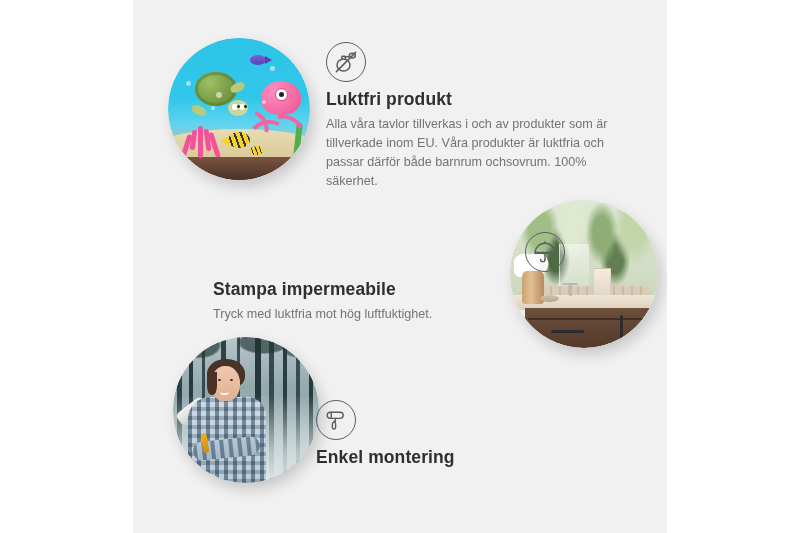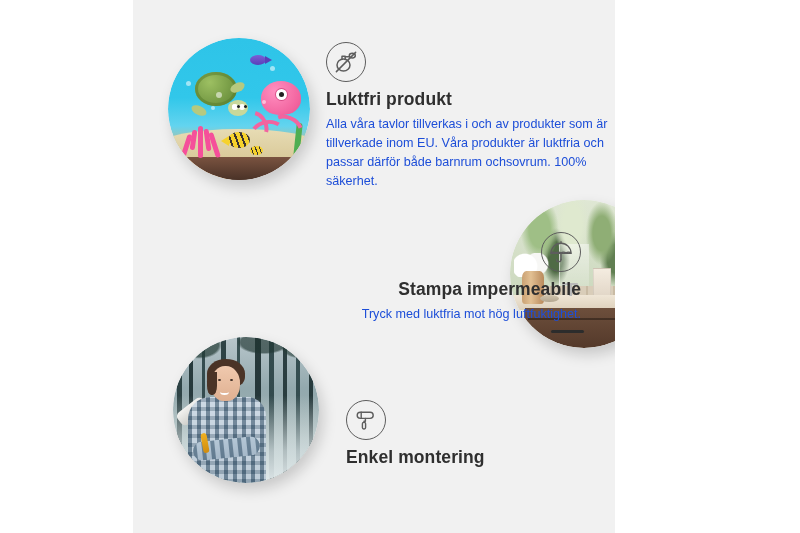--- a/index.html
+++ b/index.html
@@ -19,21 +19,21 @@
   #page {
     position: relative;
     width: 800px;
     height: 533px;
     background: #ffffff;
   }
   #panel {
     position: absolute;
     left: 133px;
     top: 0;
-    width: 482px;
+    width: 534px;
     height: 533px;
     background: #f1f1f1;
     overflow: hidden;
   }
 
   
   .photo {
     position: absolute;
     border-radius: 50%;
     overflow: hidden;
@@ -345,34 +345,34 @@
   .feat-title {
     font-size: 17.5px;
     font-weight: 600;
     color: #2f2f2f;
     letter-spacing: 0.1px;
     margin: 7px 0 5px 0;
     line-height: 1.2;
   }
   .feat-body {
     font-size: 12.6px;
-    color: #1d4ed8;
+    color: #737373;
     line-height: 1.52;
   }
 
   
   #feature-odourless { left: 193px; top: 42px; width: 300px; }
   #feature-odourless .feat-body { width: 292px; }
 
   
-  #feature-waterproof { left: 96px; top: 232px; width: 352px; text-align: right; }
+  #feature-waterproof { left: 80px; top: 232px; width: 352px; }
   #feature-waterproof .icon-circle { margin-left: auto; }
 
   
-  #feature-easy { left: 213px; top: 400px; width: 290px; }
+  #feature-easy { left: 183px; top: 400px; width: 290px; }
 </style>
 </head>
 <body>
 
 <div id="page">
 
   <div id="panel">
 
     <div class="photo" id="photo-sea">
       <div class="inner">

